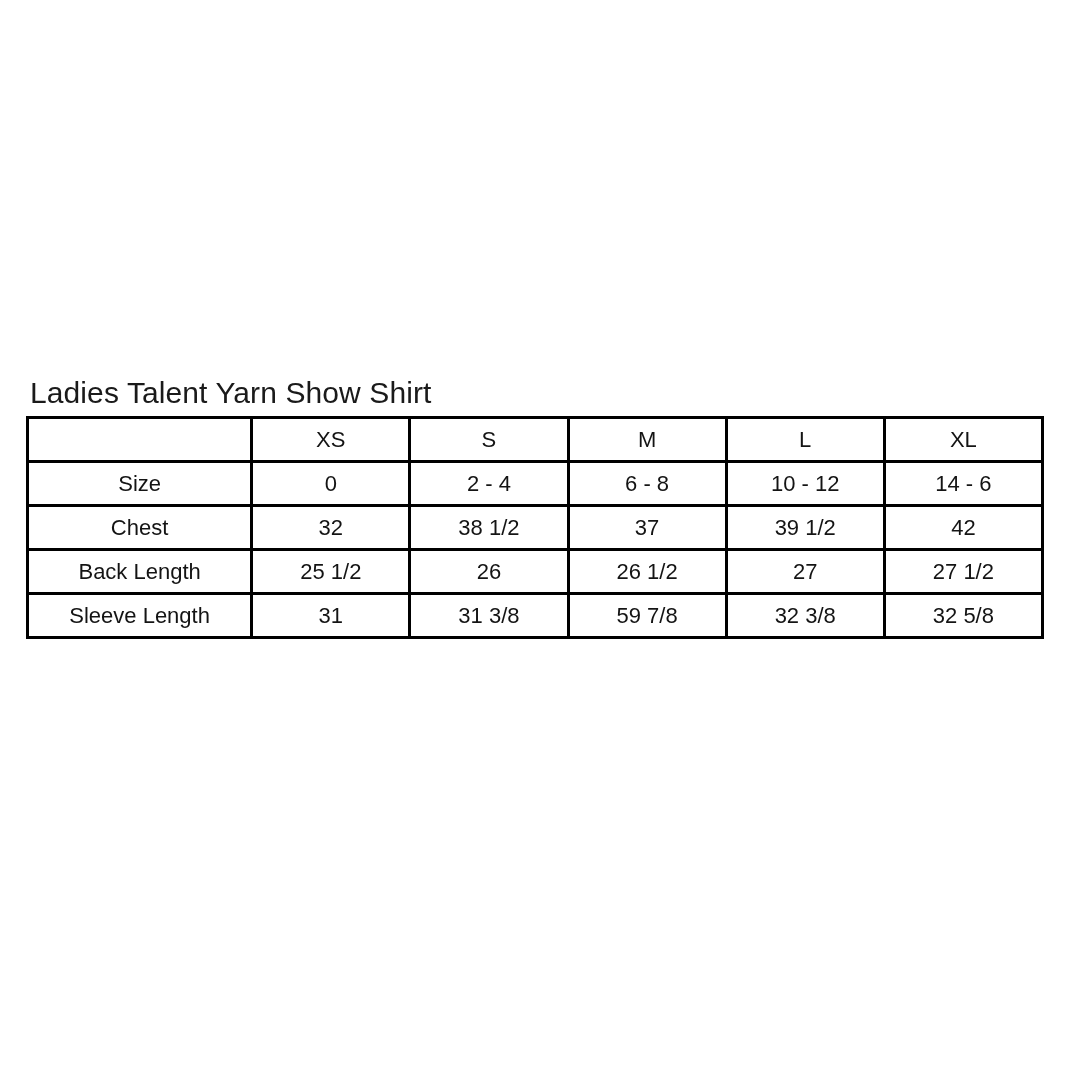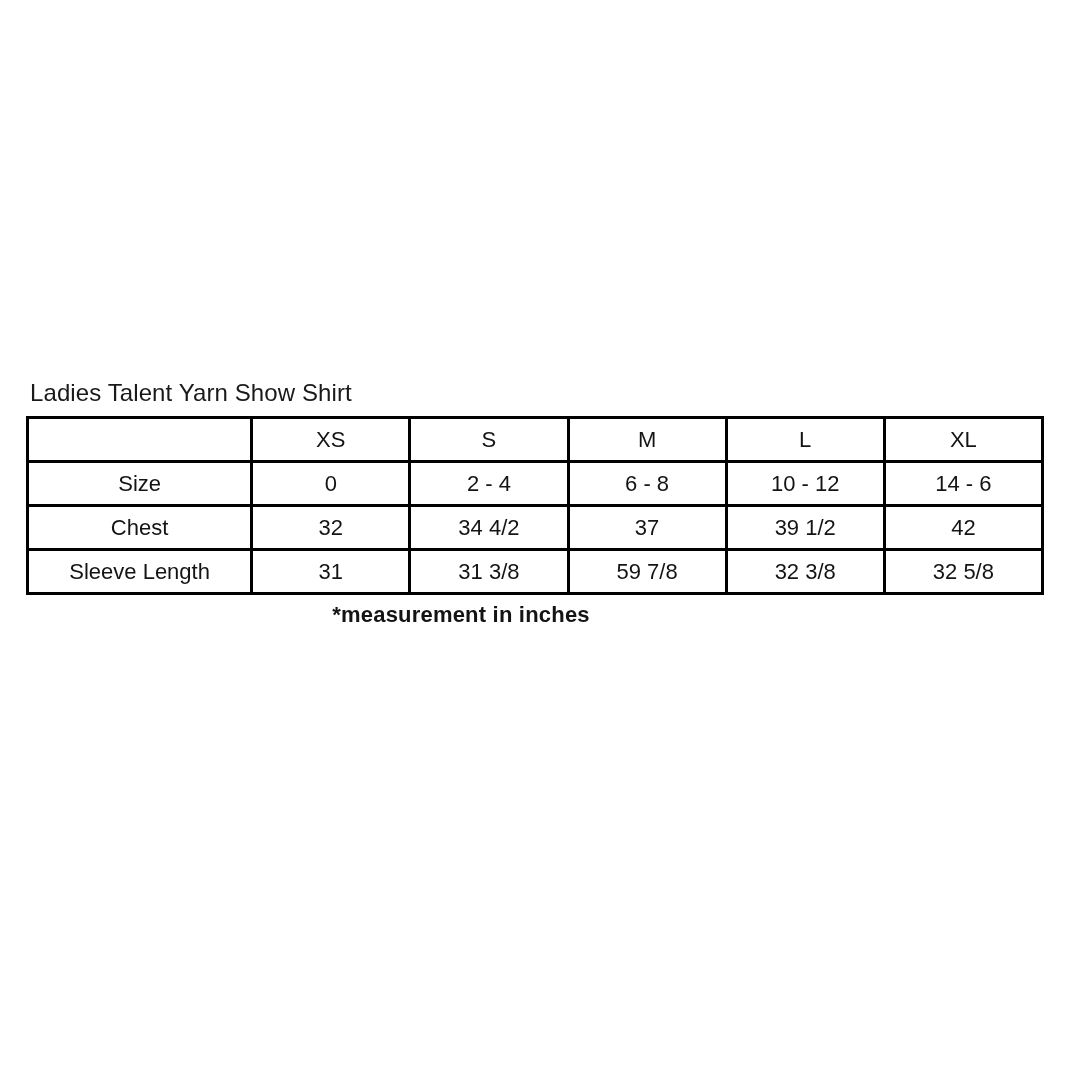--- a/index.html
+++ b/index.html
@@ -23,21 +23,21 @@
     height: 1080px;
     background: #ffffff;
   }
   .chart-wrap {
     position: absolute;
     left: 26px;
     top: 378px;
     width: 1020px;
   }
   .chart-title {
-    font-size: 24px;
+    font-size: 30px;
     line-height: 30px;
     color: #1a1a1a;
     margin: 0 0 8px 4px;
     letter-spacing: 0.1px;
   }
   table.size-table {
     border-collapse: collapse;
     table-layout: fixed;
     width: 1018px;
     background: #ffffff;
@@ -100,31 +100,38 @@
           <td class="row-label">Size</td>
           <td>0</td>
           <td>2 - 4</td>
           <td>6 - 8</td>
           <td>10 - 12</td>
           <td>14 - 6</td>
         </tr>
         <tr>
           <td class="row-label">Chest</td>
           <td>32</td>
-          <td>34 4/2</td>
+          <td>38 1/2</td>
           <td>37</td>
           <td>39 1/2</td>
           <td>42</td>
+        </tr>
+        <tr>
+          <td class="row-label">Back Length</td>
+          <td>25 1/2</td>
+          <td>26</td>
+          <td>26 1/2</td>
+          <td>27</td>
+          <td>27 1/2</td>
         </tr>
         <tr>
           <td class="row-label">Sleeve Length</td>
           <td>31</td>
           <td>31 3/8</td>
           <td>59 7/8</td>
           <td>32 3/8</td>
           <td>32 5/8</td>
         </tr>
       </tbody>
     </table>
 
-    <div class="footnote">*measurement in inches</div>
   </div>
 </div>
 
 </body></html>

